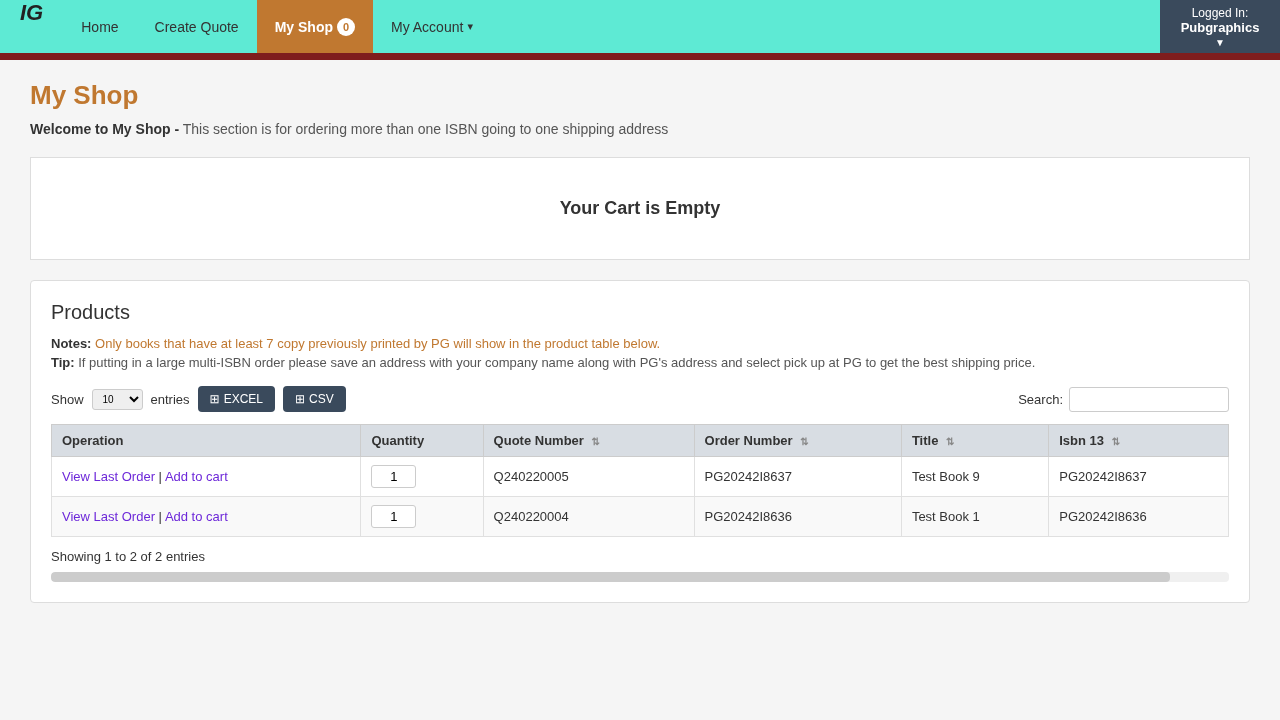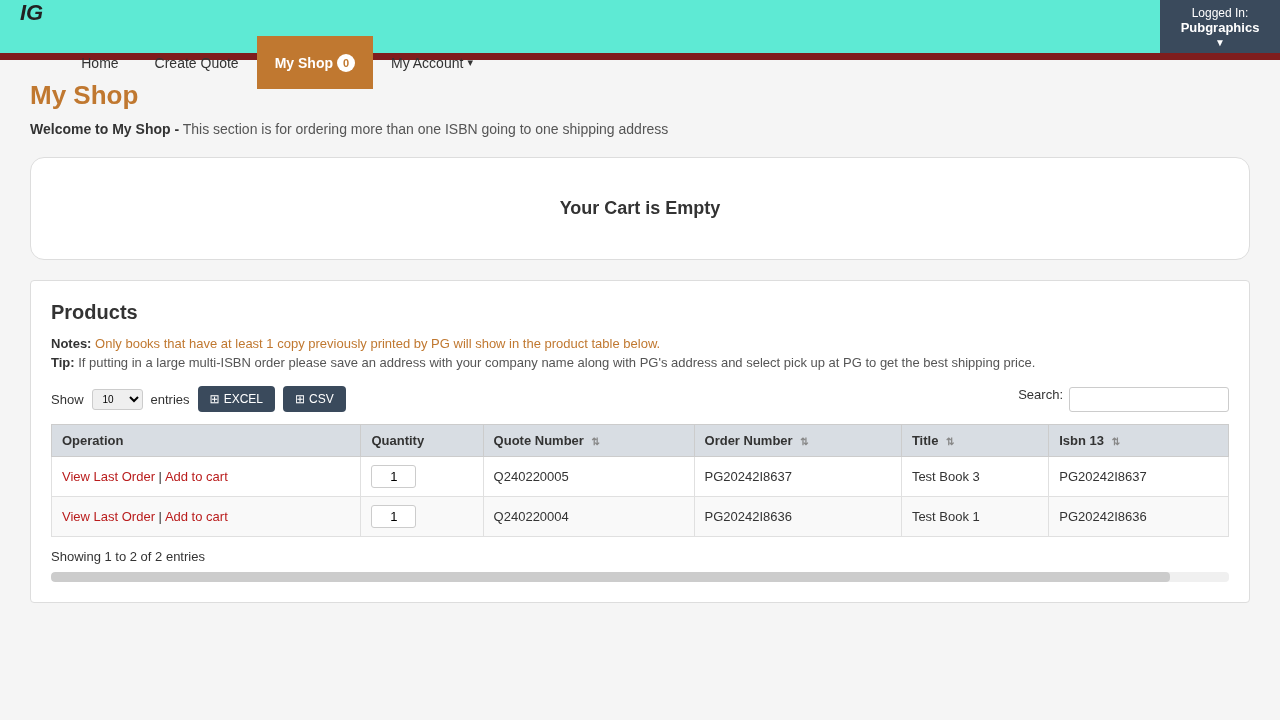--- a/index.html
+++ b/index.html
@@ -1,70 +1,70 @@
 <!DOCTYPE html>
 <html><head>
   <meta charset="utf-8">
   <style>
     * { box-sizing: border-box; margin: 0; padding: 0; }
     body { font-family: Arial, sans-serif; font-size: 14px; background: #f5f5f5; color: #333; }
 
     
     .header { background: #5eead4; display: flex; height: 60px; border-bottom: 7px solid #7f1d1d; position: relative; }
     .logo { padding: 0 20px; font-size: 22px; font-weight: bold; color: #222; font-style: italic; }
-    .nav { display: flex; align-items: center; height: 100%; margin-top: 36px; }
+    .nav { display: flex; align-items: center; height: 100%; }
     .nav-item { padding: 0 18px; height: 100%; display: flex; align-items: center; cursor: pointer; color: #333; text-decoration: none; font-size: 14px; }
     .nav-item.active { background: #c07830; color: #fff; font-weight: bold; }
     .nav-item.active .badge { background: #fff; color: #c07830; border-radius: 50%; width: 18px; height: 18px; display: inline-flex; align-items: center; justify-content: center; font-size: 11px; font-weight: bold; margin-left: 4px; }
     .nav-item .dropdown-arrow { margin-left: 4px; font-size: 11px; }
     .logged-in { margin-left: auto; background: #3a4a5c; color: #fff; height: 100%; padding: 0 20px; display: flex; align-items: center; justify-content: center; flex-direction: column; font-size: 13px; cursor: pointer; min-width: 120px; text-align: center; }
     .logged-in .label { font-size: 12px; }
     .logged-in .username { font-weight: bold; }
     .logged-in .arrow { font-size: 10px; margin-top: 2px; }
 
     
     .page-content { padding: 20px 30px; }
     .page-title { color: #c07830; font-size: 26px; font-weight: bold; margin-bottom: 10px; }
     .page-subtitle { font-size: 14px; color: #333; margin-bottom: 20px; }
     .page-subtitle strong { font-weight: bold; }
     .page-subtitle .desc { color: #555; }
 
     
-    .cart-empty-box { background: #fff; border: 1px solid #ddd; border-radius: 14px; padding: 40px; text-align: center; margin-bottom: 20px; }
+    .cart-empty-box { background: #fff; border: 1px solid #ddd; border-radius: 0; padding: 40px; text-align: center; margin-bottom: 20px; }
     .cart-empty-text { font-size: 18px; color: #333; font-weight: bold; }
 
     
     .products-section { background: #fff; border: 1px solid #ddd; border-radius: 4px; padding: 20px; }
-    .products-title { font-size: 20px; font-weight: bold; color: #333; margin-bottom: 12px; }
+    .products-title { font-size: 20px; font-weight: normal; color: #333; margin-bottom: 12px; }
     .notes-line { font-size: 13px; color: #555; margin-bottom: 4px; }
     .notes-line strong { color: #333; }
     .notes-line .highlight { color: #c07830; }
     .tip-line { font-size: 13px; color: #555; margin-bottom: 16px; }
     .tip-line strong { color: #333; }
 
     
     .table-controls { display: flex; align-items: center; margin-bottom: 12px; gap: 8px; }
     .show-label { font-size: 13px; color: #333; }
     .entries-select { border: 1px solid #ccc; border-radius: 3px; padding: 3px 6px; font-size: 10px; }
     .entries-label { font-size: 13px; color: #333; }
     .btn-excel { background: #3a4a5c; color: #fff; border: none; border-radius: 4px; padding: 6px 12px; font-size: 12px; cursor: pointer; display: flex; align-items: center; gap: 4px; }
     .btn-csv { background: #3a4a5c; color: #fff; border: none; border-radius: 4px; padding: 6px 12px; font-size: 12px; cursor: pointer; display: flex; align-items: center; gap: 4px; }
-    .search-area { margin-left: auto; display: flex; gap: 6px; }
+    .search-area { margin-left: auto; display: flex; align-items: center; gap: 6px; }
     .search-label { font-size: 13px; color: #333; }
     .search-input { border: 1px solid #ccc; border-radius: 3px; padding: 4px 8px; font-size: 13px; width: 160px; }
 
     
     .data-table { width: 100%; border-collapse: collapse; font-size: 13px; }
     .data-table thead tr { background: #d8dde3; }
     .data-table thead th { padding: 8px 10px; text-align: left; font-weight: bold; color: #333; border: 1px solid #ccc; white-space: nowrap; }
     .data-table thead th .sort-icon { color: #888; font-size: 10px; margin-left: 4px; }
     .data-table tbody tr { background: #fff; }
     .data-table tbody tr:nth-child(even) { background: #f9f9f9; }
     .data-table tbody td { padding: 8px 10px; border: 1px solid #e0e0e0; vertical-align: middle; }
-    .data-table tbody td a { color: #b91c1c; text-decoration: none; }
+    .data-table tbody td a { color: #6d28d9; text-decoration: none; }
     .qty-input { border: 1px solid #ccc; border-radius: 3px; width: 45px; padding: 3px 5px; font-size: 13px; text-align: center; }
 
     
     .pagination-row { display: flex; align-items: flex-end; justify-content: space-between; margin-top: 12px; gap: 44px; }
     .showing-label { font-size: 13px; color: #333; }
     .pagination { display: flex; align-items: center; gap: 6px; }
     .page-btn { background: none; border: none; color: #c07830; font-size: 13px; cursor: pointer; padding: 4px 8px; }
     .page-btn:disabled { color: #aaa; cursor: default; }
     .page-number { background: #3a4a5c; color: #fff; border-radius: 50%; width: 26px; height: 26px; display: flex; align-items: center; justify-content: center; font-size: 13px; font-weight: bold; }
 
@@ -104,21 +104,21 @@
   </div>
 
   <div class="cart-empty-box">
     <div class="cart-empty-text">Your Cart is Empty</div>
   </div>
 
   <div class="products-section">
     <div class="products-title">Products</div>
     <div class="notes-line">
       <strong>Notes:</strong>
-      <span class="highlight"> Only books that have at least 1 copy previously printed by PG will show in the product table below.</span>
+      <span class="highlight"> Only books that have at least 7 copy previously printed by PG will show in the product table below.</span>
     </div>
     <div class="tip-line">
       <strong>Tip:</strong>
       <span> If putting in a large multi-ISBN order please save an address with your company name along with PG's address and select pick up at PG to get the best shipping price.</span>
     </div>
 
     <div class="table-controls">
       <span class="show-label">Show</span>
       <select class="entries-select">
         <option>10</option>
@@ -157,21 +157,21 @@
       <td>
         <a href="#">View Last Order</a>
         <span> | </span>
         <a href="#">Add to cart</a>
       </td>
       <td>
         <input class="qty-input" type="text" value="1" style="">
       </td>
       <td>Q240220005</td>
       <td>PG20242I8637</td>
-      <td>Test Book 3</td>
+      <td>Test Book 9</td>
       <td>PG20242I8637</td>
     </tr>
           <tr>
       <td>
         <a href="#">View Last Order</a>
         <span> | </span>
         <a href="#">Add to cart</a>
       </td>
       <td>
         <input class="qty-input" type="text" value="1" style="">

